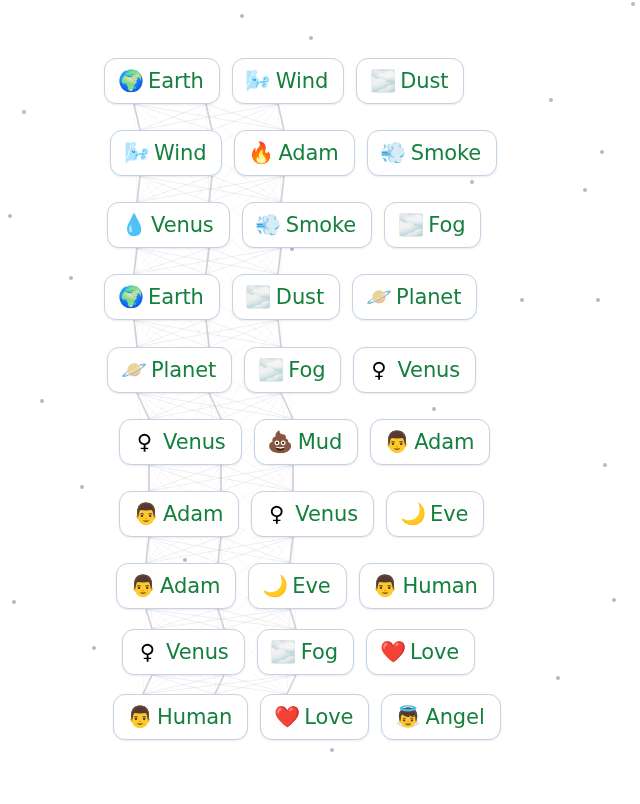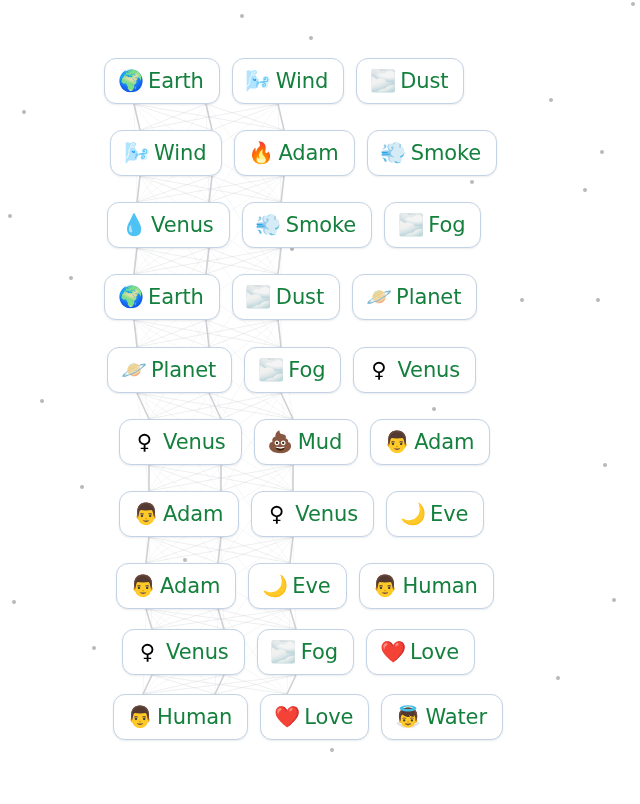--- a/index.html
+++ b/index.html
@@ -432,18 +432,18 @@
         <div class="card">
           <span class="emoji">👨</span>
           <span class="label">Human</span>
         </div>
         <div class="card">
           <span class="emoji">❤️</span>
           <span class="label">Love</span>
         </div>
         <div class="card">
           <span class="emoji">👼</span>
-          <span class="label">Water</span>
+          <span class="label">Angel</span>
         </div>
       </div>
     </div>
 
 </div>
 
 </body></html>

